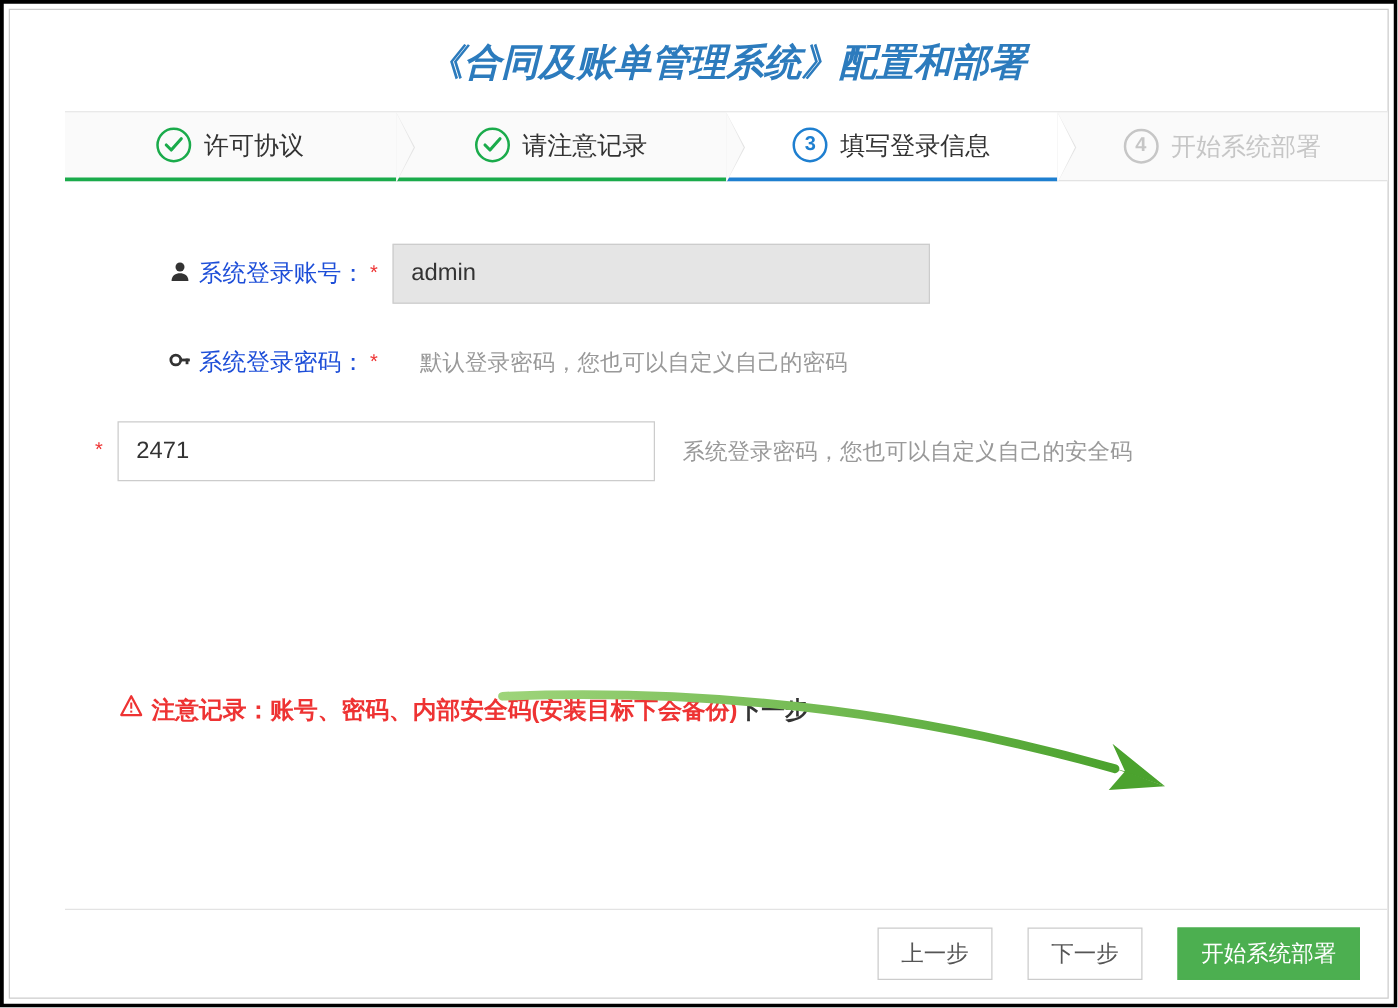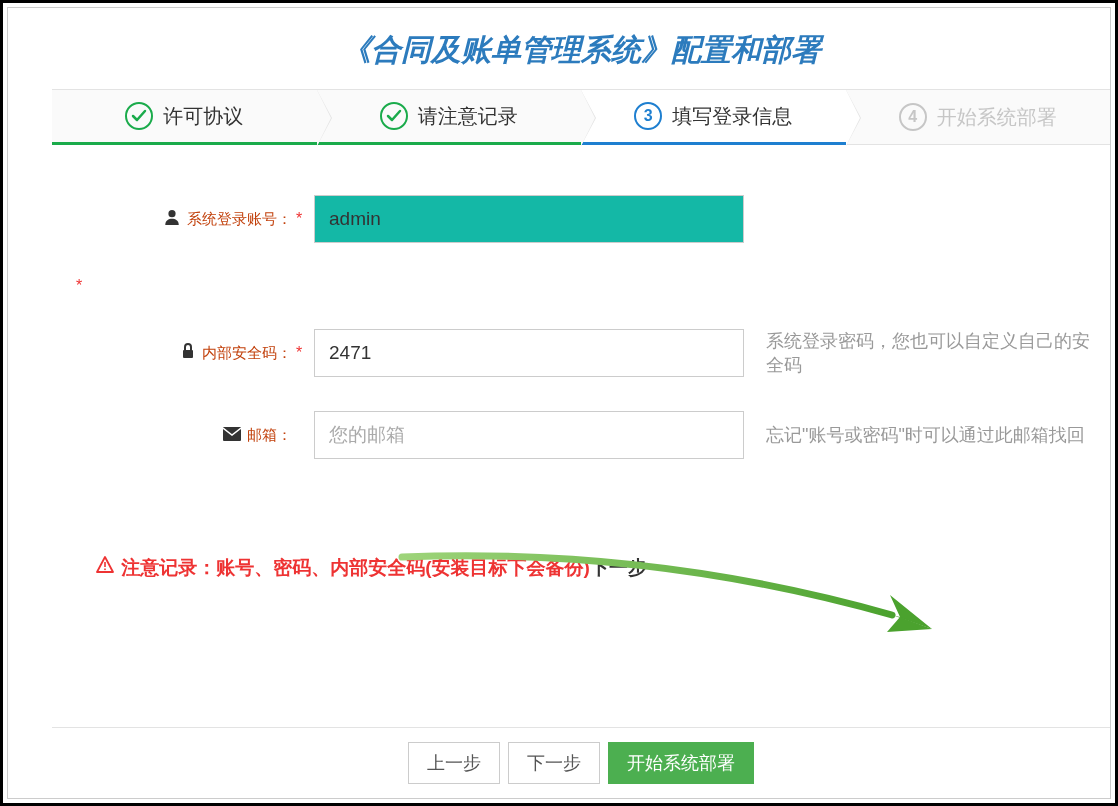--- a/index.html
+++ b/index.html
@@ -124,22 +124,22 @@
     position: relative;
   }
   .form-row {
     display: flex;
     align-items: center;
     margin-bottom: 34px;
   }
   .form-label {
     width: 220px;
     text-align: right;
-    font-size: 15px;
-    color: #c2410c;
+    font-size: 19px;
+    color: #1d4ed8;
     display: flex;
     align-items: center;
     justify-content: flex-end;
     gap: 6px;
   }
   .form-label .icon {
     font-size: 18px;
     color: #333;
   }
   .req {
@@ -150,21 +150,21 @@
   }
   .form-input {
     width: 430px;
     height: 48px;
     border: 1px solid #ccc;
     font-size: 19px;
     padding: 0 14px;
     color: #333;
   }
   .form-input[readonly] {
-    background: #14b8a6;
+    background: #e5e5e5;
   }
   .form-input::placeholder { color: #aaa; }
   .form-hint {
     margin-left: 22px;
     font-size: 18px;
     color: #999;
     flex: 1;
   }
 
   .warning-row {
@@ -189,22 +189,22 @@
     width: 580px;
     height: 120px;
     pointer-events: none;
   }
 
   
   .footer {
     border-top: 1px solid #e3e3e3;
     padding: 14px 22px;
     display: flex;
-    justify-content: center;
-    gap: 8px;
+    justify-content: flex-end;
+    gap: 28px;
   }
   .btn {
     height: 42px;
     padding: 0 18px;
     font-size: 18px;
     border: 1px solid #ccc;
     background: #fff;
     color: #555;
     cursor: pointer;
   }
@@ -261,52 +261,40 @@
                 <path d="M2 15 C2 11 5 9.5 8 9.5 C11 9.5 14 11 14 15 Z"></path>
               </svg>
           </span>
           <span>系统登录账号：</span>
         </div>
         <span class="req">*</span>
         <input class="form-input" readonly="" value="admin" style="">
       </div>
 
       <div class="form-row">
-        <span class="req">*</span>
-      </div>
-
-      <div class="form-row">
         <div class="form-label">
           <span class="icon">
-            <svg width="16" height="18" viewBox="0 0 16 18" fill="#333">
-                <rect x="3" y="8" width="10" height="8" rx="1"></rect>
-                <path d="M5 8 V5 a3 3 0 0 1 6 0 V8" fill="none" stroke="#333" stroke-width="2"></path>
+            <svg width="18" height="18" viewBox="0 0 16 16" fill="#333">
+                <circle cx="5" cy="8" r="3.5" fill="none" stroke="#333" stroke-width="2"></circle>
+                <rect x="8" y="7" width="7" height="2"></rect>
+                <rect x="12" y="7" width="2" height="4"></rect>
               </svg>
           </span>
-          <span>内部安全码：</span>
+          <span>系统登录密码：</span>
         </div>
+        <span class="req">*</span>
+        <div class="form-hint">默认登录密码，您也可以自定义自己的密码</div>
+      </div>
+
+      <div class="form-row">
         <span class="req">*</span>
         <input class="form-input" value="2471" style="">
         <div class="form-hint">系统登录密码，您也可以自定义自己的安全码</div>
       </div>
 
-      <div class="form-row">
-        <div class="form-label">
-          <span class="icon">
-            <svg width="18" height="14" viewBox="0 0 18 14" fill="#333">
-                <rect x="0" y="0" width="18" height="14" rx="1"></rect>
-                <path d="M0 1 L9 8 L18 1" stroke="#fff" stroke-width="1.5" fill="none"></path>
-              </svg>
-          </span>
-          <span>邮箱：</span>
-        </div>
-        <span class="req"></span>
-        <input class="form-input" placeholder="您的邮箱" style="">
-        <div class="form-hint">忘记"账号或密码"时可以通过此邮箱找回</div>
-      </div>
 
       <div class="warning-row">
         <span class="warning-tri">
           <svg width="18" height="18" viewBox="0 0 18 18">
               <path d="M9 1 L17 16 L1 16 Z" fill="none" stroke="#e33" stroke-width="1.8" stroke-linejoin="round"></path>
               <rect x="8.2" y="6" width="1.6" height="5" fill="#e33"></rect>
               <rect x="8.2" y="12.5" width="1.6" height="1.6" fill="#e33"></rect>
             </svg>
         </span>
         <span class="warning-text">注意记录：账号、密码、内部安全码(安装目标下会备份)</span><span class="next-inline">下一步</span>

